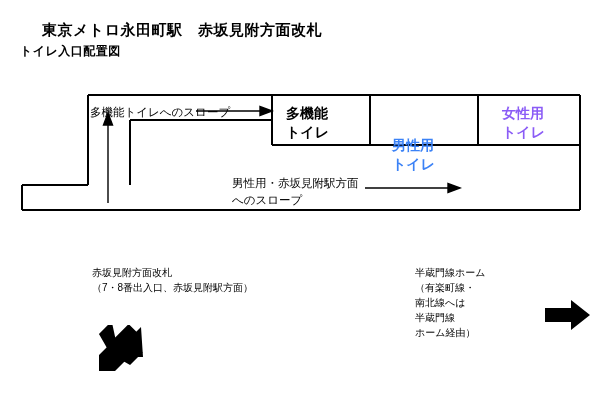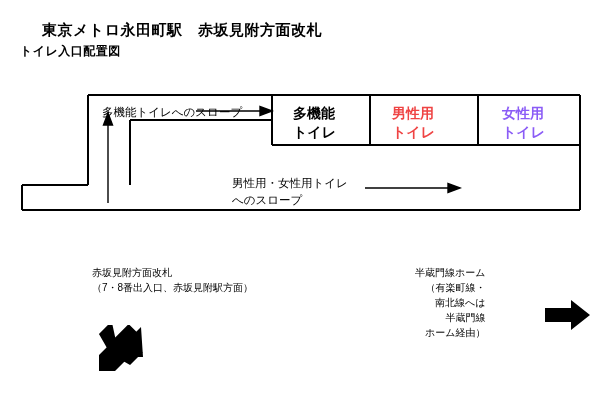--- a/index.html
+++ b/index.html
@@ -35,41 +35,41 @@
   
   #floorplan { position: absolute; left: 0; top: 75px; width: 600px; height: 160px; }
 
   .room-label {
     position: absolute;
     font-size: 14px;
     font-weight: bold;
     line-height: 1.35;
     white-space: pre;
   }
-  .room-label.blue { color: #ef4444; }
+  .room-label.blue { color: #3b82f6; margin-top: 32px; }
   .room-label.red  { color: #8b5cf6; }
 
   .anno {
     position: absolute;
     font-size: 11.5px;
     line-height: 1.45;
     white-space: pre;
     color: #000;
   }
 
   
   .bottom-label {
     position: absolute;
     font-size: 10px;
     line-height: 1.5;
     white-space: pre;
     color: #000;
   }
   #gate-label { left: 92px; top: 265px; }
-  #hanzomon-label { left: 415px; top: 265px; text-align: right; }
+  #hanzomon-label { left: 415px; top: 265px; text-align: left; }
 
   .arrow-sw { position: absolute; left: 95px; top: 325px; }
   .arrow-e  { position: absolute; left: 545px; top: 298px; }
 </style>
 </head>
 <body>
 
 <div class="title">東京メトロ永田町駅　赤坂見附方面改札</div>
 <div class="title-line2">トイレ入口配置図</div>
 
@@ -109,30 +109,30 @@
       <polygon points="108,38 103.5,50 112.5,50"></polygon>
     </g>
 
     <g stroke="#000000" stroke-width="1.4" fill="#000000">
       <line x1="365" y1="113" x2="450" y2="113"></line>
       <polygon points="460,113 448,108.5 448,117.5"></polygon>
     </g>
   </svg>
 
   
-  <div class="room-label" style="left:286px; top:29px;margin-left:7px;">多機能
+  <div class="room-label" style="left:286px; top:29px;">多機能
 トイレ</div>
   <div class="room-label blue" style="left:392px; top:29px;">男性用
 トイレ</div>
   <div class="room-label red" style="left:502px; top:29px;">女性用
 トイレ</div>
 
   
-  <div class="anno" style="left:102px; top:29px;text-align:right;">多機能トイレへのスロープ</div>
-  <div class="anno" style="left:232px; top:100px;">男性用・女性用トイレ
+  <div class="anno" style="left:90px; top:29px;text-align:right;">多機能トイレへのスロープ</div>
+  <div class="anno" style="left:232px; top:100px;">男性用・赤坂見附駅方面
 へのスロープ</div>
 </div>
 
 <div class="bottom-label" id="gate-label">赤坂見附方面改札
 （7・8番出入口、赤坂見附駅方面）</div>
 
 <div class="bottom-label" id="hanzomon-label">半蔵門線ホーム
 （有楽町線・
 南北線へは
 半蔵門線

